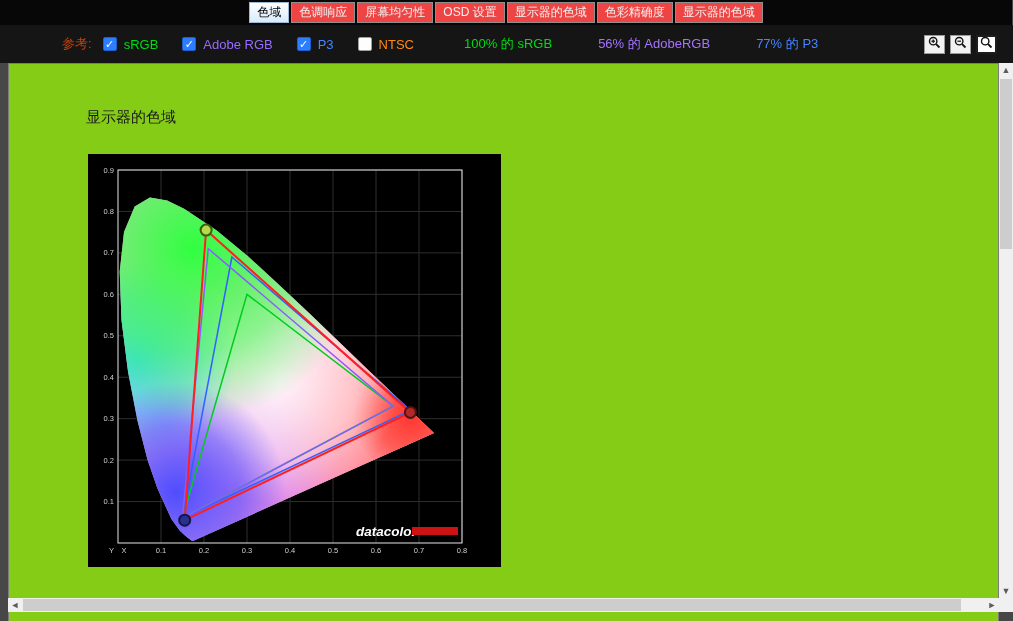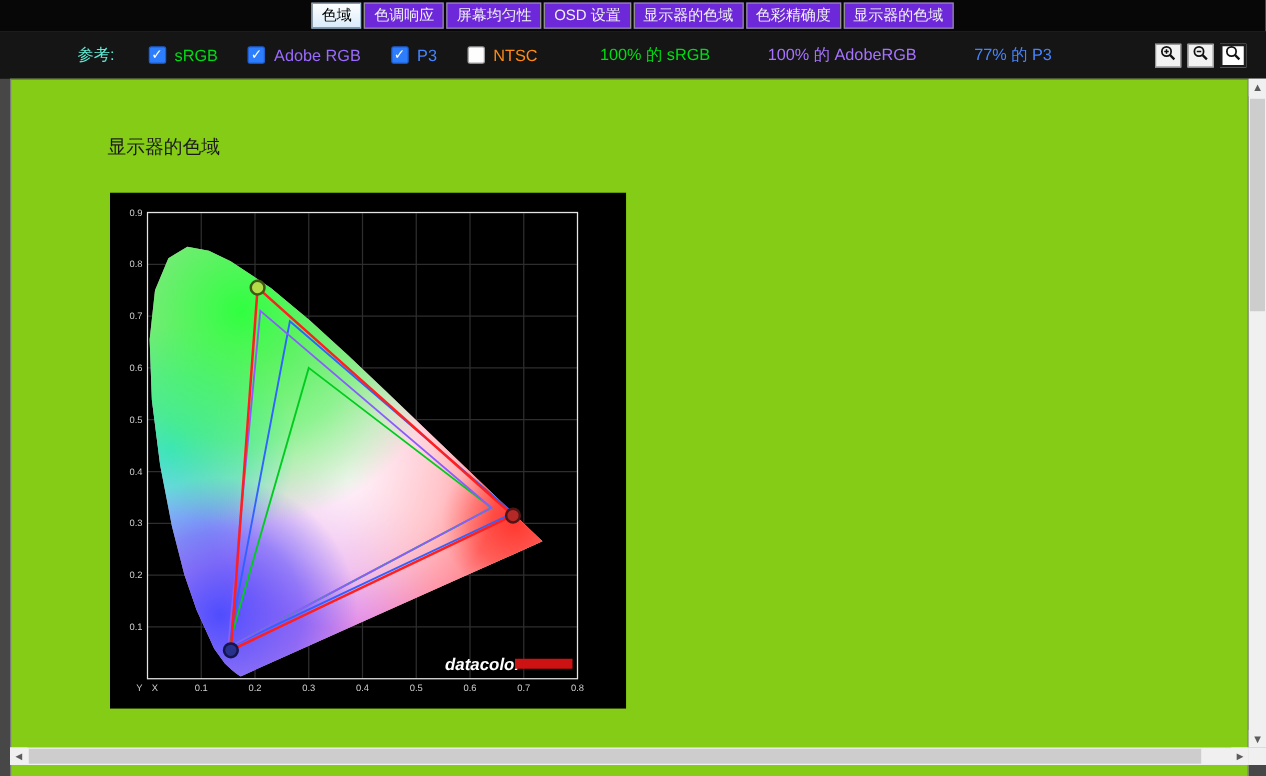--- a/index.html
+++ b/index.html
@@ -1,27 +1,27 @@
 <!DOCTYPE html>
 <html><head>
 <meta charset="utf-8">
 <style>
   * { margin:0; padding:0; box-sizing:border-box; }
   html,body { width:1013px; height:621px; overflow:hidden; background:#474747;
               font-family:"Liberation Sans", sans-serif; position:relative; }
   
   .tabsbar { position:absolute; top:0; left:0; width:1012px; height:25px; background:#070707;
              display:flex; justify-content:center; align-items:flex-end; gap:2px; padding-bottom:2px; }
-  .tab { background:#6d28d9; color:#f0f0f0; border:1px solid #8f8f8f; padding:2px 7px;
+  .tab { background:#ef4444; color:#f0f0f0; border:1px solid #8f8f8f; padding:2px 7px;
          font-size:12px; line-height:15px; white-space:nowrap; cursor:default; }
   .tab.active { background:linear-gradient(#feffff,#d9ebfc); color:#000; border-color:#9fb9d2; }
   
   .toolbar { position:absolute; top:25px; left:0; width:1013px; height:38px; background:#151515;
              display:flex; align-items:center; font-size:13px; color:#e9e9e9; padding-left:62px; }
-  .ref-label { margin-right:27px; color:#5eead4; }
+  .ref-label { margin-right:11px; color:#c2410c; }
   .cb-row { display:flex; align-items:center; }
   .cb-group { display:flex; align-items:center; gap:7px; margin-right:24px; cursor:default; }
   .cb { width:14px; height:14px; border-radius:2px; display:inline-flex; align-items:center;
         justify-content:center; font-size:11px; line-height:11px; }
   .cb.on  { background:#2d7dff; border:1px solid #1f5fd0; color:#fff; }
   .cb.off { background:#fdfdfd; border:1px solid #9f9f9f; }
   .results { display:flex; gap:46px; margin-left:26px; white-space:nowrap;justify-content:space-between; }
   .zoombox { margin-left:auto; margin-right:16px; display:flex; gap:5px; align-items:center; }
   .zbtn { width:21px; height:19px; background:#f2f2f2; border:1px solid #9a9a9a;
           display:flex; align-items:center; justify-content:center; cursor:pointer; }
@@ -71,21 +71,21 @@
         <span class="cb on">✓</span>
         <span style="color: rgb(69, 133, 255);">P3</span>
       </span>
       <span class="cb-group">
         <span class="cb off"></span>
         <span style="color: rgb(255, 138, 20); text-align: right;">NTSC</span>
       </span>
     </span>
   <span class="results">
       <span style="color: rgb(0, 220, 20);">100% 的 sRGB</span>
-      <span style="color: rgb(166, 115, 255);">100% 的 AdobeRGB</span>
+      <span style="color: rgb(166, 115, 255);">56% 的 AdobeRGB</span>
       <span style="color: rgb(69, 133, 255);">77% 的 P3</span>
     </span>
   <span class="zoombox">
       <div class="zbtn">
         <span><svg width="13" height="13" viewBox="0 0 13 13">
             <circle cx="5.2" cy="5.2" r="3.7" fill="none" stroke="#111" stroke-width="1.4"></circle>
             <line x1="8.1" y1="8.1" x2="11.5" y2="11.5" stroke="#111" stroke-width="1.8"></line>
             <line x1="3.4" y1="5.2" x2="7.0" y2="5.2" stroke="#111" stroke-width="1.2"></line>
             <line x1="5.2" y1="3.4" x2="5.2" y2="7.0" stroke="#111" stroke-width="1.2"></line>
           </svg></span>

